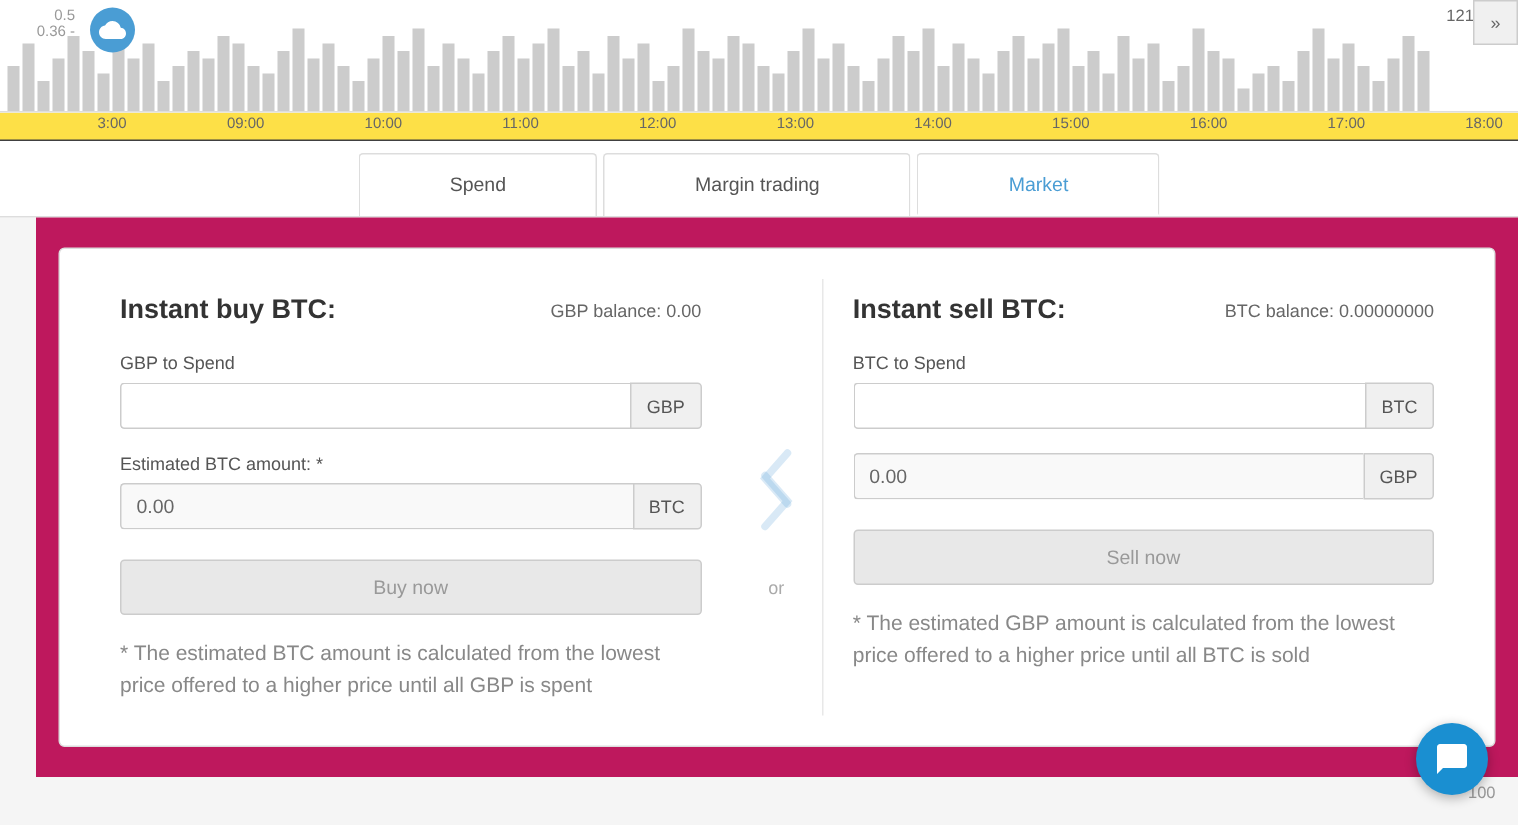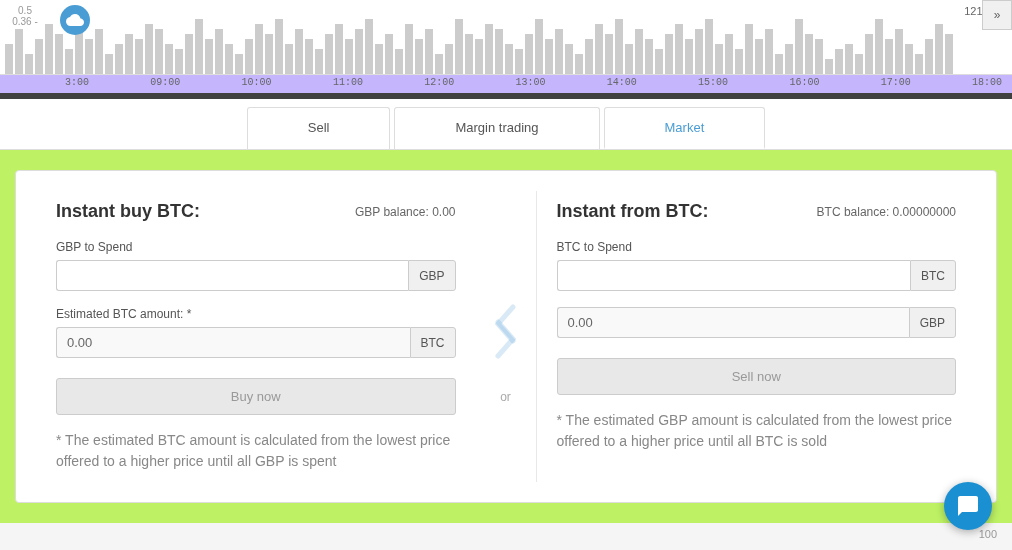--- a/index.html
+++ b/index.html
@@ -73,29 +73,28 @@
       height: 18px;
       fill: white;
     }
     .chart-y-label {
       position: absolute;
       left: 0;
       top: 5px;
       font-size: 10px;
       color: #999;
       width: 55px;
-      text-align: center;
+      text-align: right;
       padding-right: 5px;
     }
     .time-axis {
-      background: #c4b5fd;
+      background: #fde047;
       display: flex;
       padding: 2px 5px 5px;
-      border-bottom: 6px solid #404040;
-      font-family: Liberation Mono, monospace;
+      border-bottom: 1px solid #404040;
     }
     .time-labels {
       display: flex;
       justify-content: space-between;
       flex: 1;
       padding: 0 5px;
     }
     .time-label {
       font-size: 10px;
       color: #666;
@@ -122,21 +121,22 @@
     }
     .tab.active {
       color: #4a9dd4;
       border-bottom: 2px solid #fff;
       font-weight: 500;
     }
 
     
     .main-content {
       padding: 20px 15px;
-      background: #bef264;
+      background: #be185d;
+      margin-left: 24px;
     }
     .trading-panels {
       display: flex;
       gap: 0;
       background: #fff;
       border: 1px solid #ddd;
       border-radius: 4px;
       padding: 20px;
       position: relative;
     }
@@ -396,21 +396,21 @@
       <span class="time-label">13:00</span>
       <span class="time-label">14:00</span>
       <span class="time-label">15:00</span>
       <span class="time-label">16:00</span>
       <span class="time-label">17:00</span>
       <span class="time-label">18:00</span>
     </div>
 </div>
 
 <div class="tabs-container">
-  <div class="tab">Sell</div>
+  <div class="tab">Spend</div>
   <div class="tab">Margin trading</div>
   <div class="tab active">Market</div>
 </div>
 
 <div class="main-content">
   <div class="trading-panels">
 
     <div class="buy-panel">
       <div class="panel-header">
         <span class="panel-title">Instant buy BTC:</span>
@@ -444,21 +444,21 @@
 
         <svg width="55" height="55" viewBox="0 0 55 55" style="position:absolute; opacity:0.25; margin-top:30px;">
           <path d="M20 10 L35 27 L20 44" stroke="#6aabdc" stroke-width="5" fill="none" stroke-linecap="round"></path>
         </svg>
       </div>
       <span class="or-text">or</span>
     </div>
 
     <div class="sell-panel">
       <div class="panel-header">
-        <span class="panel-title">Instant from BTC:</span>
+        <span class="panel-title">Instant sell BTC:</span>
         <span class="balance-label">BTC balance: 0.00000000</span>
       </div>
 
       <div class="field-label">BTC to Spend</div>
       <div class="input-group">
         <input type="text" value="" style="">
         <span class="input-suffix">BTC</span>
       </div>
 
       <div class="estimated-group">

